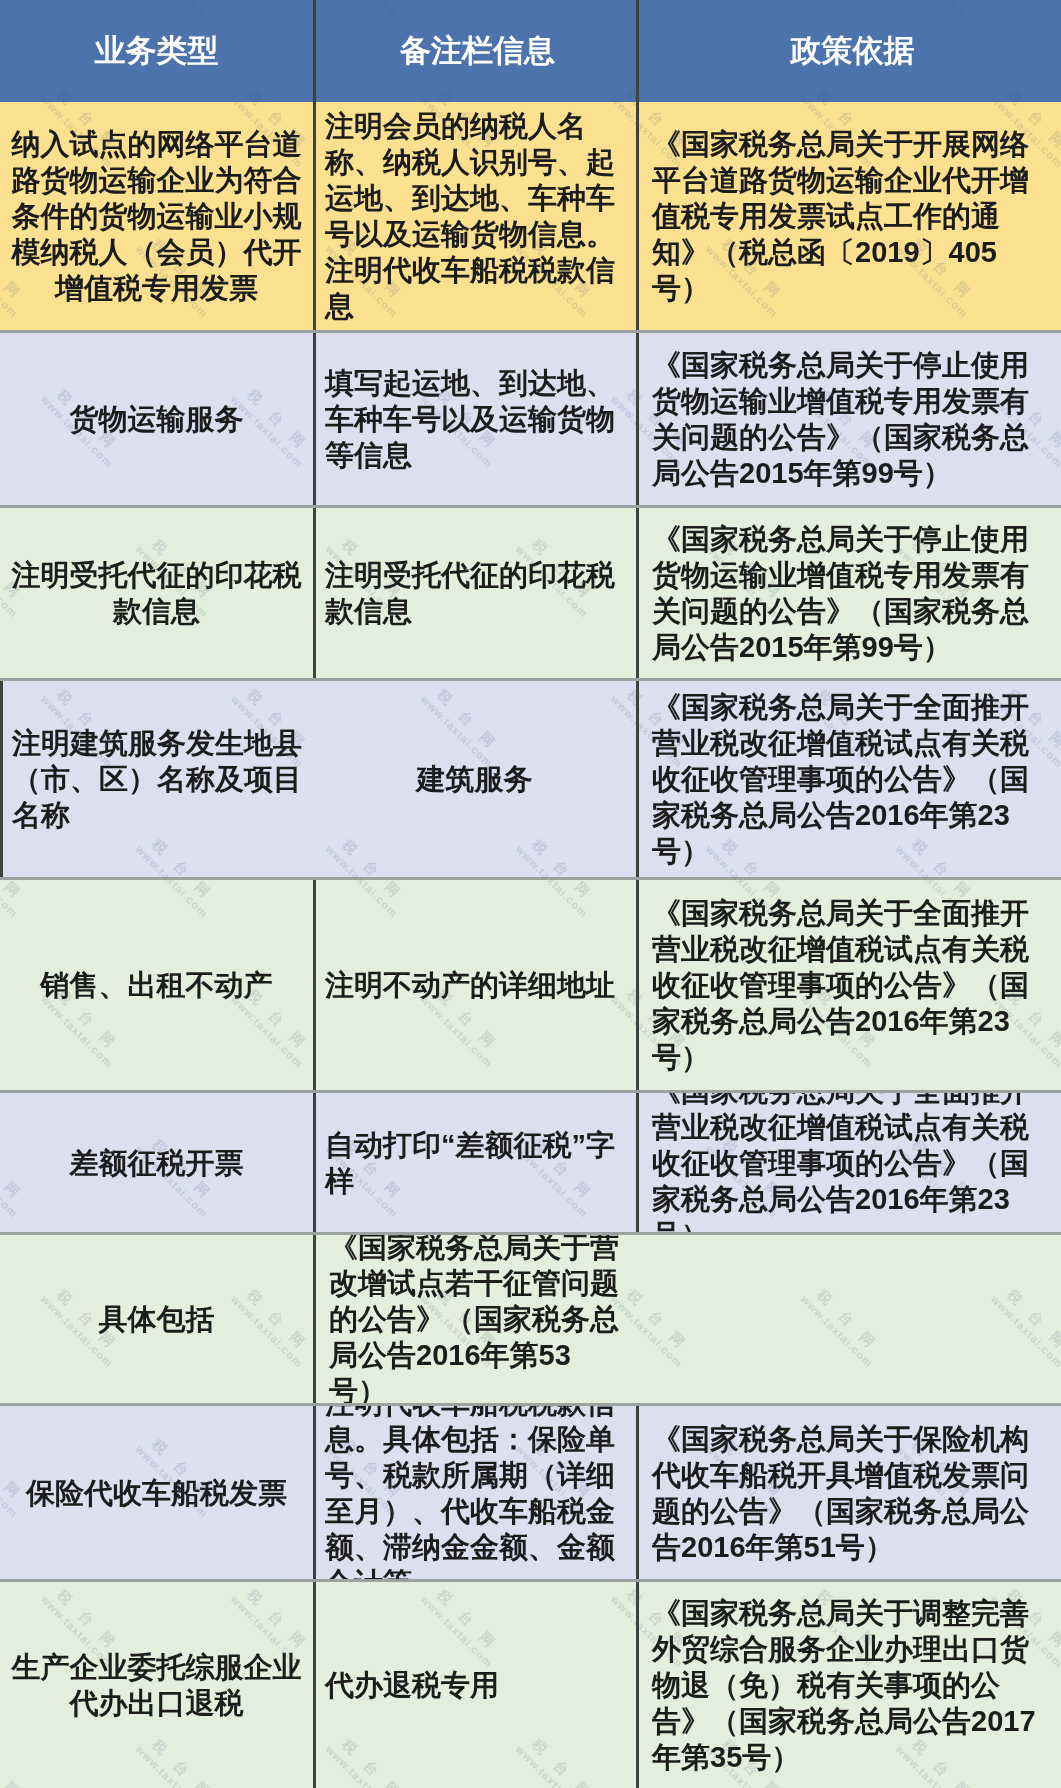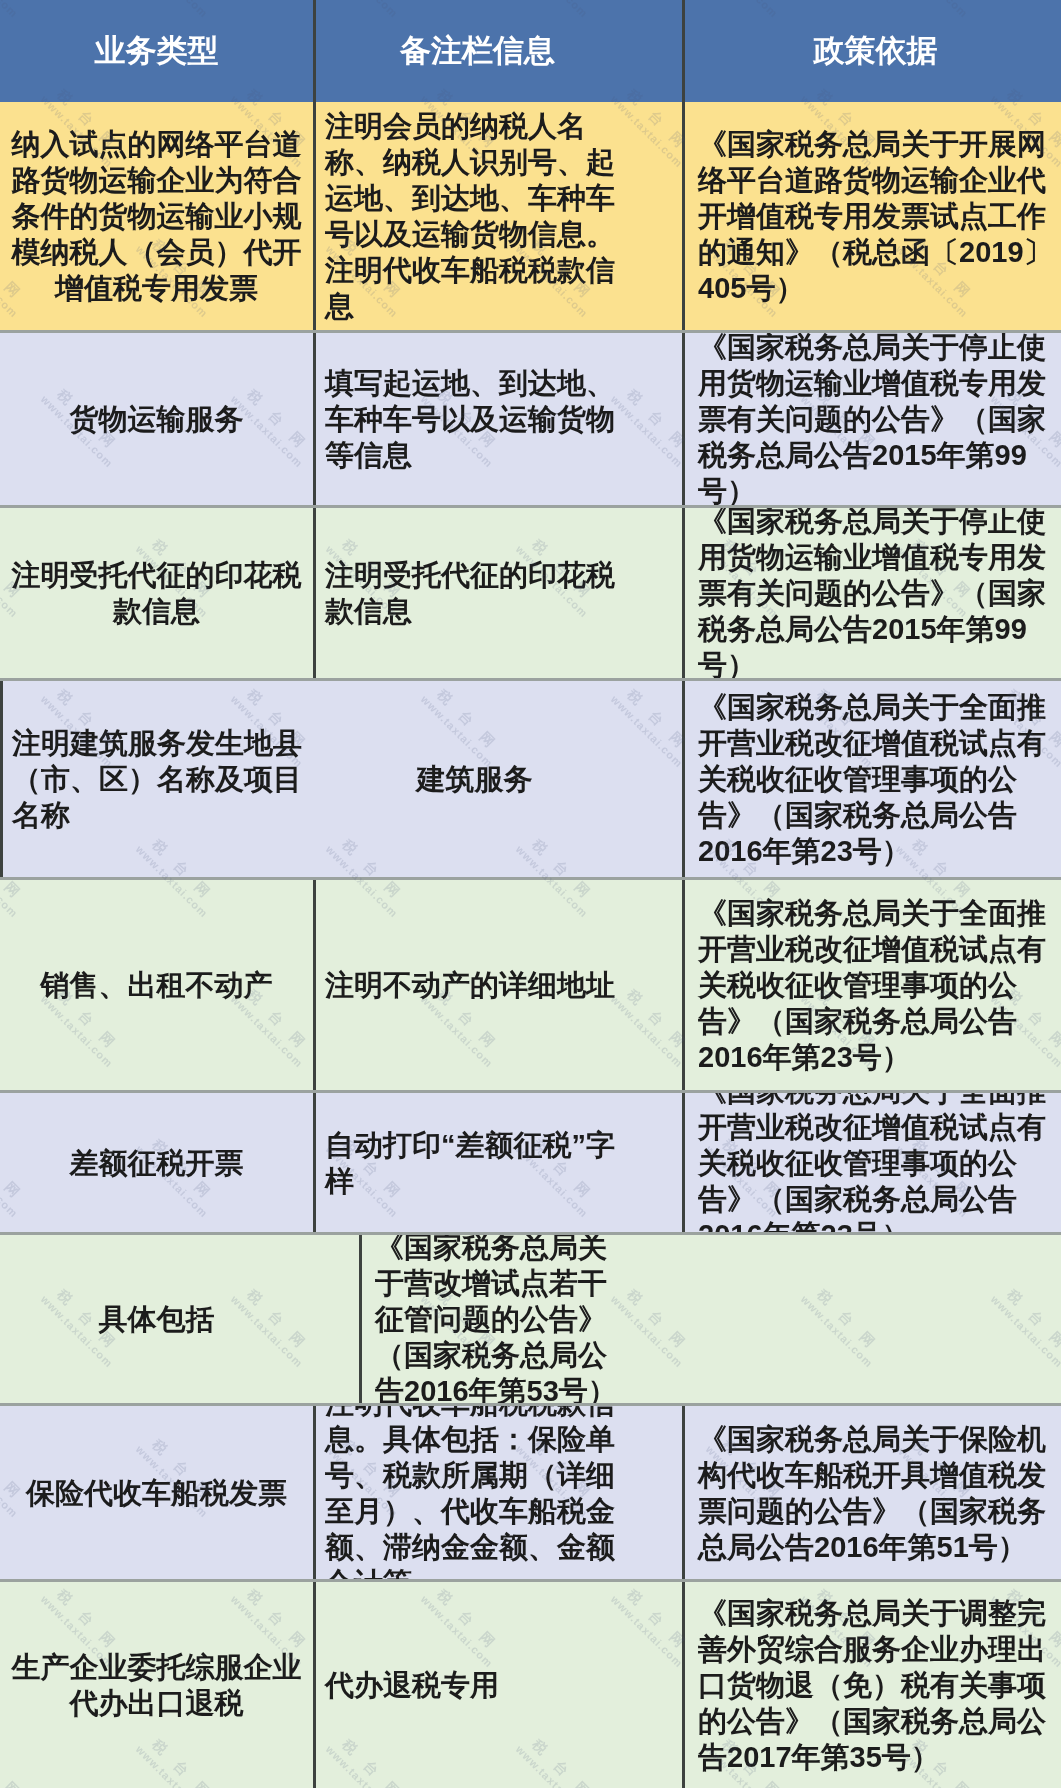--- a/index.html
+++ b/index.html
@@ -15,21 +15,21 @@
     display:grid;grid-template-columns:313px 323px 425px;
     box-sizing:border-box;width:1061px;
   }
   .cell{
     box-sizing:border-box;display:flex;flex-direction:column;justify-content:center;
     font-weight:700;color:#1c1c1c;font-size:29px;line-height:36px;
     overflow:hidden;
   }
   .cell.c1{text-align:center;padding:6px 10px;}
   .cell.c2{text-align:left;padding:6px 6px 6px 9px;}
-  .cell.c3{text-align:left;padding:6px 8px 6px 13px;margin-left:46px;}
+  .cell.c3{text-align:left;padding:6px 8px 6px 13px;}
   .cell.c2,.cell.c3{border-left:3px solid #3d423f;}
   
   .header-row{height:102px;background:#4c73ab;}
   .header-row .cell{color:#ffffff;font-size:31px;justify-content:center;text-align:center;}
   
   .row-0{height:228px;}
   .row-1{height:175px;}
   .row-2{height:173px;}
   .row-3{height:199px;}
   .row-4{height:213px;}

